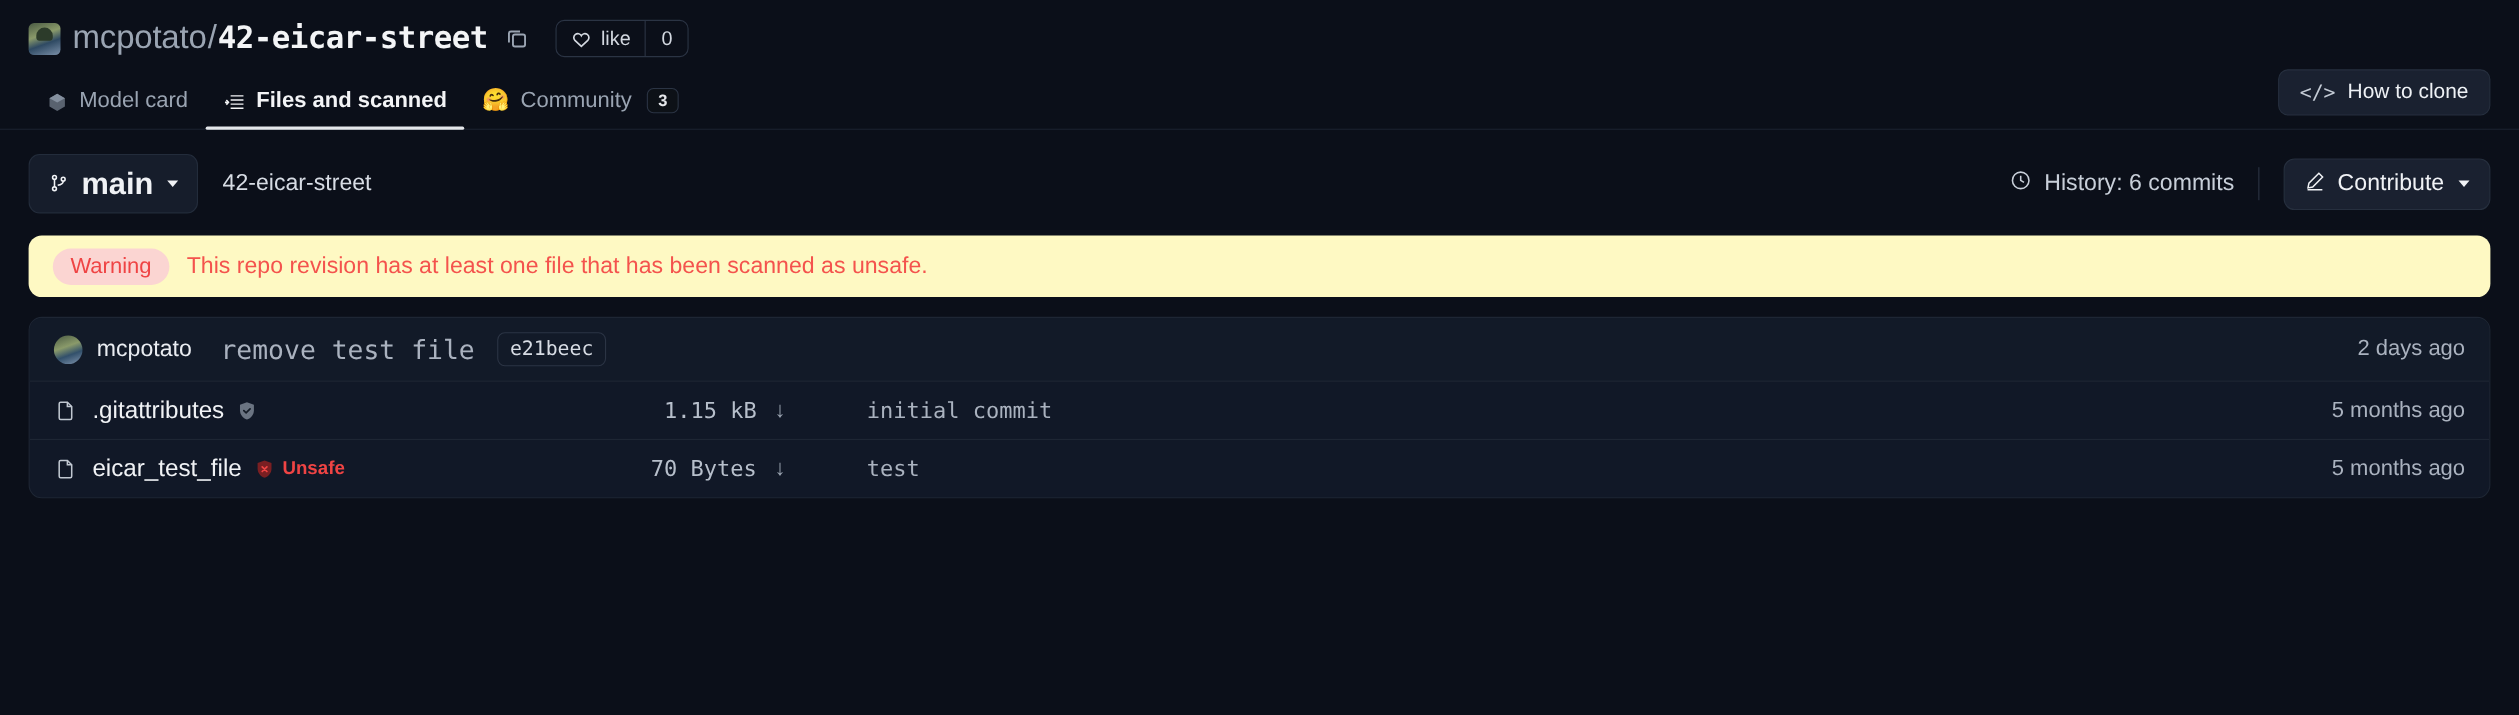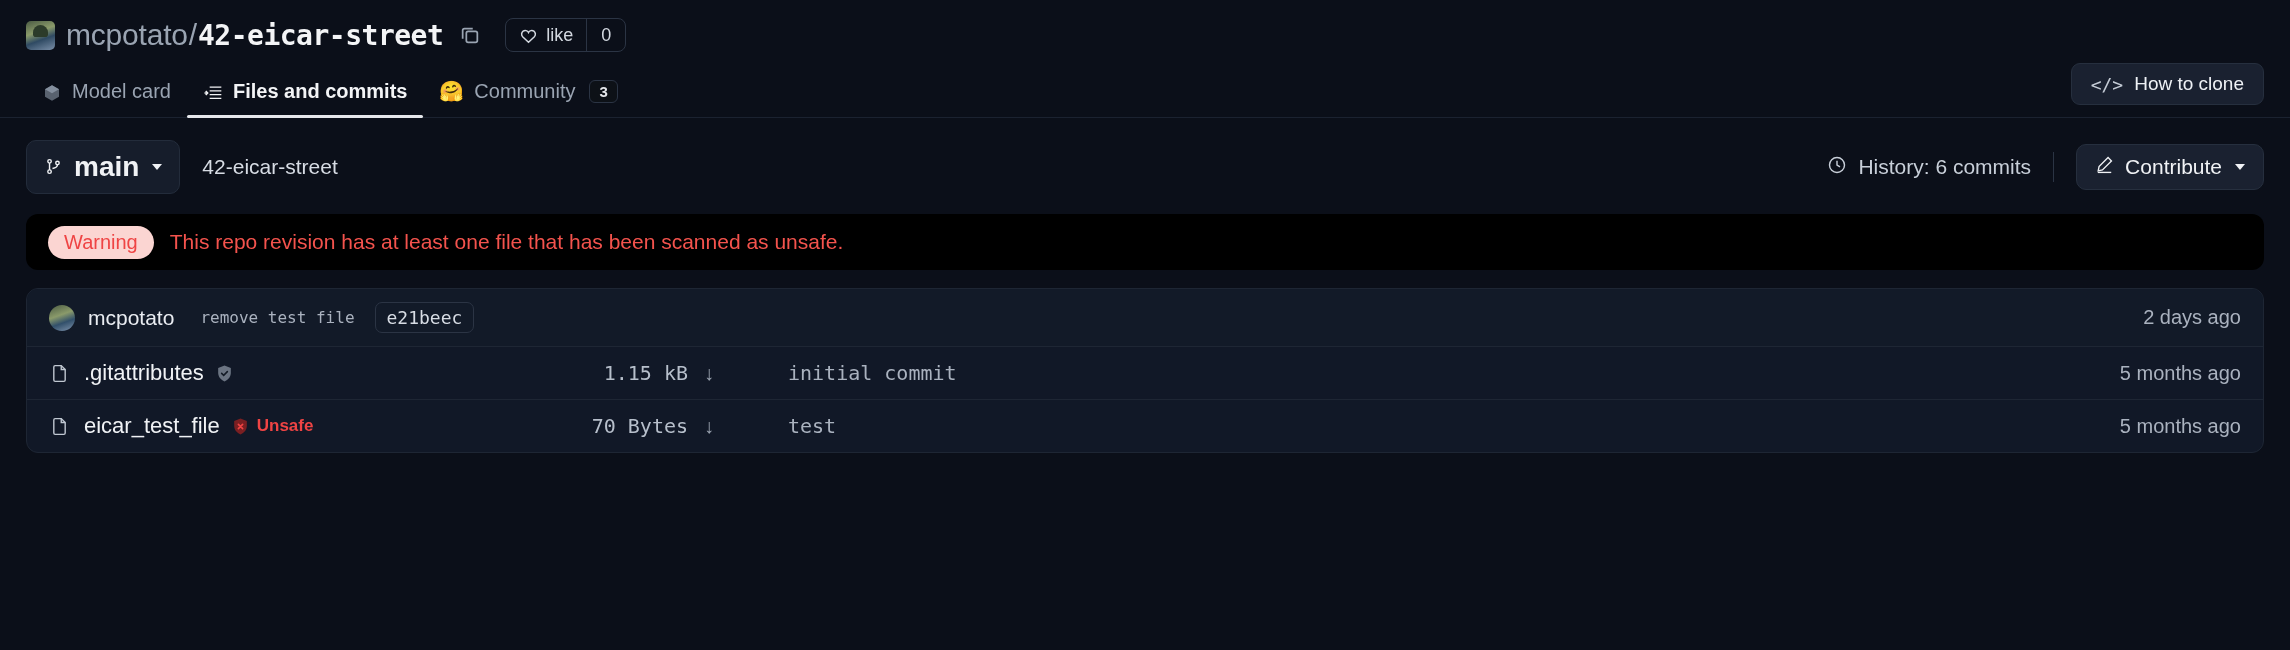--- a/index.html
+++ b/index.html
@@ -171,21 +171,21 @@
     padding: 10px 18px;
     font-size: 21px;
     color: #f0f2f5;
     margin-left: 22px;
   }
   .caret { border-left: 5px solid transparent; border-right: 5px solid transparent; border-top: 6px solid currentColor; display:inline-block; margin-left: 2px; }
 
   
   .warning {
     margin: 20px 26px 0 26px;
-    background: #000000;
+    background: #fef9c3;
     border-radius: 12px;
     display: flex;
     align-items: center;
     gap: 16px;
     padding: 14px 22px;
     height: 56px;
   }
   .warning-tag {
     background: #fbd5d2;
     color: #ef4444;
@@ -210,21 +210,21 @@
     border-bottom: 1px solid #1e2634;
     background: #121a28;
   }
   .commit-avatar {
     width: 26px; height: 26px; border-radius: 50%;
     background: linear-gradient(160deg,#4a5a43 0%,#8a9a6a 40%,#32506b 65%,#8094ad 100%);
     margin-right: 13px; flex: 0 0 auto;
   }
   .commit-author { font-size: 21px; color: #e9ecf1; font-weight: 400; margin-right: 26px; }
   .mono { font-family: "DejaVu Sans Mono", "Liberation Mono", monospace; }
-  .commit-msg { font-size: 16px; color: #aab2bf; margin-right: 20px; }
+  .commit-msg { font-size: 24px; color: #aab2bf; margin-right: 20px; }
   .commit-hash {
     font-size: 18px;
     color: #d7dce4;
     border: 1px solid #2b3444;
     border-radius: 7px;
     padding: 4px 11px;
   }
   .spacer { flex: 1; }
   .time { font-size: 20px; color: #aab2bf; white-space: nowrap; }
 
@@ -291,21 +291,21 @@
       </div>
 
       <div class="tab active">
         <span class="tab-icon">
           <svg width="20" height="20" viewBox="0 0 24 24" fill="none" stroke="currentColor" stroke-width="1.8">
             <path d="M1.8 12h3"></path>
               <path d="M3.3 9.5L5.6 12l-2.3 2.5"></path>
             <path d="M8 5h14M8 9.5h14M8 14h14M8 18.5h14" stroke-width="1.6"></path>
           </svg>
         </span>
-        <span>Files and commits</span>
+        <span>Files and scanned</span>
       </div>
 
       <div class="tab">
         <span class="tab-icon">🤗</span>
         <span>Community</span>
         <span class="tab-badge">3</span>
       </div>
     </div>
 
     <div class="clone-btn">

